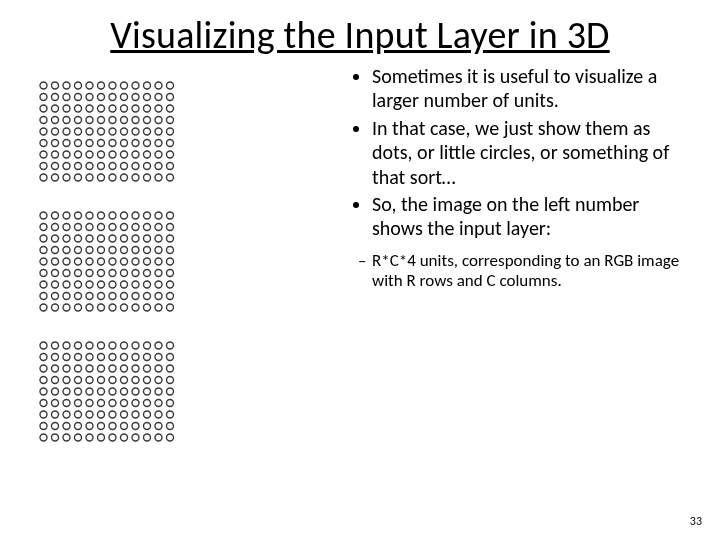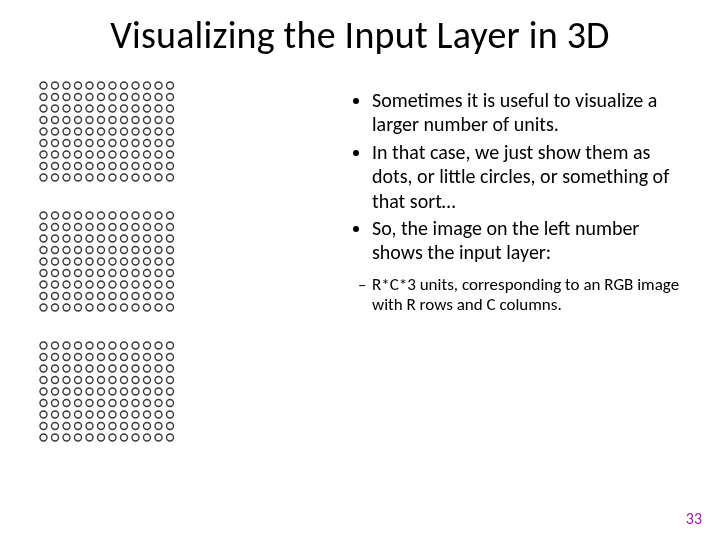--- a/index.html
+++ b/index.html
@@ -20,32 +20,33 @@
   }
   .title {
     position: absolute;
     top: 12px;
     left: 0;
     width: 720px;
     text-align: center;
     font-size: 38px;
     font-weight: 400;
     letter-spacing: 0.2px;
+    text-decoration: underline;
   }
   .grids {
     position: absolute;
     top: 80px;
     left: 38px;
   }
   .grids svg {
     display: block;
   }
   .body {
     position: absolute;
-    top: 88px;
+    top: 64px;
     left: 350px;
     width: 340px;
     font-size: 20px;
     line-height: 1.22;
   }
   .body ul {
     list-style: disc;
     padding-left: 22px;
     margin: 0;
   }
@@ -61,22 +62,22 @@
   .body ul.sub li::before {
     content: "–";
     display: inline-block;
     width: 14px;
     margin-left: -14px;
   }
   .pagenum {
     position: absolute;
     bottom: 12px;
     right: 18px;
-    font-size: 16px;
-    color: #a21caf;
+    font-size: 12px;
+    color: #000000;
   }
 </style>
 </head>
 <body>
 
 <div class="slide">
 
   <div class="title">Visualizing the Input Layer in 3D</div>
 
   <div class="grids">
@@ -408,19 +409,19 @@
       </svg>
   </div>
 
   <div class="body">
     <ul>
       <li>Sometimes it is useful to visualize a larger number of units.</li>
       <li>In that case, we just show them as dots, or little circles, or something of that sort…</li>
       <li>So, the image on the left number shows the input layer:</li>
     </ul>
     <ul class="sub">
-      <li>R*C*3 units, corresponding to an RGB image with R rows and C columns.</li>
+      <li>R*C*4 units, corresponding to an RGB image with R rows and C columns.</li>
     </ul>
   </div>
 
   <div class="pagenum">33</div>
 
 </div>
 
 </body></html>

